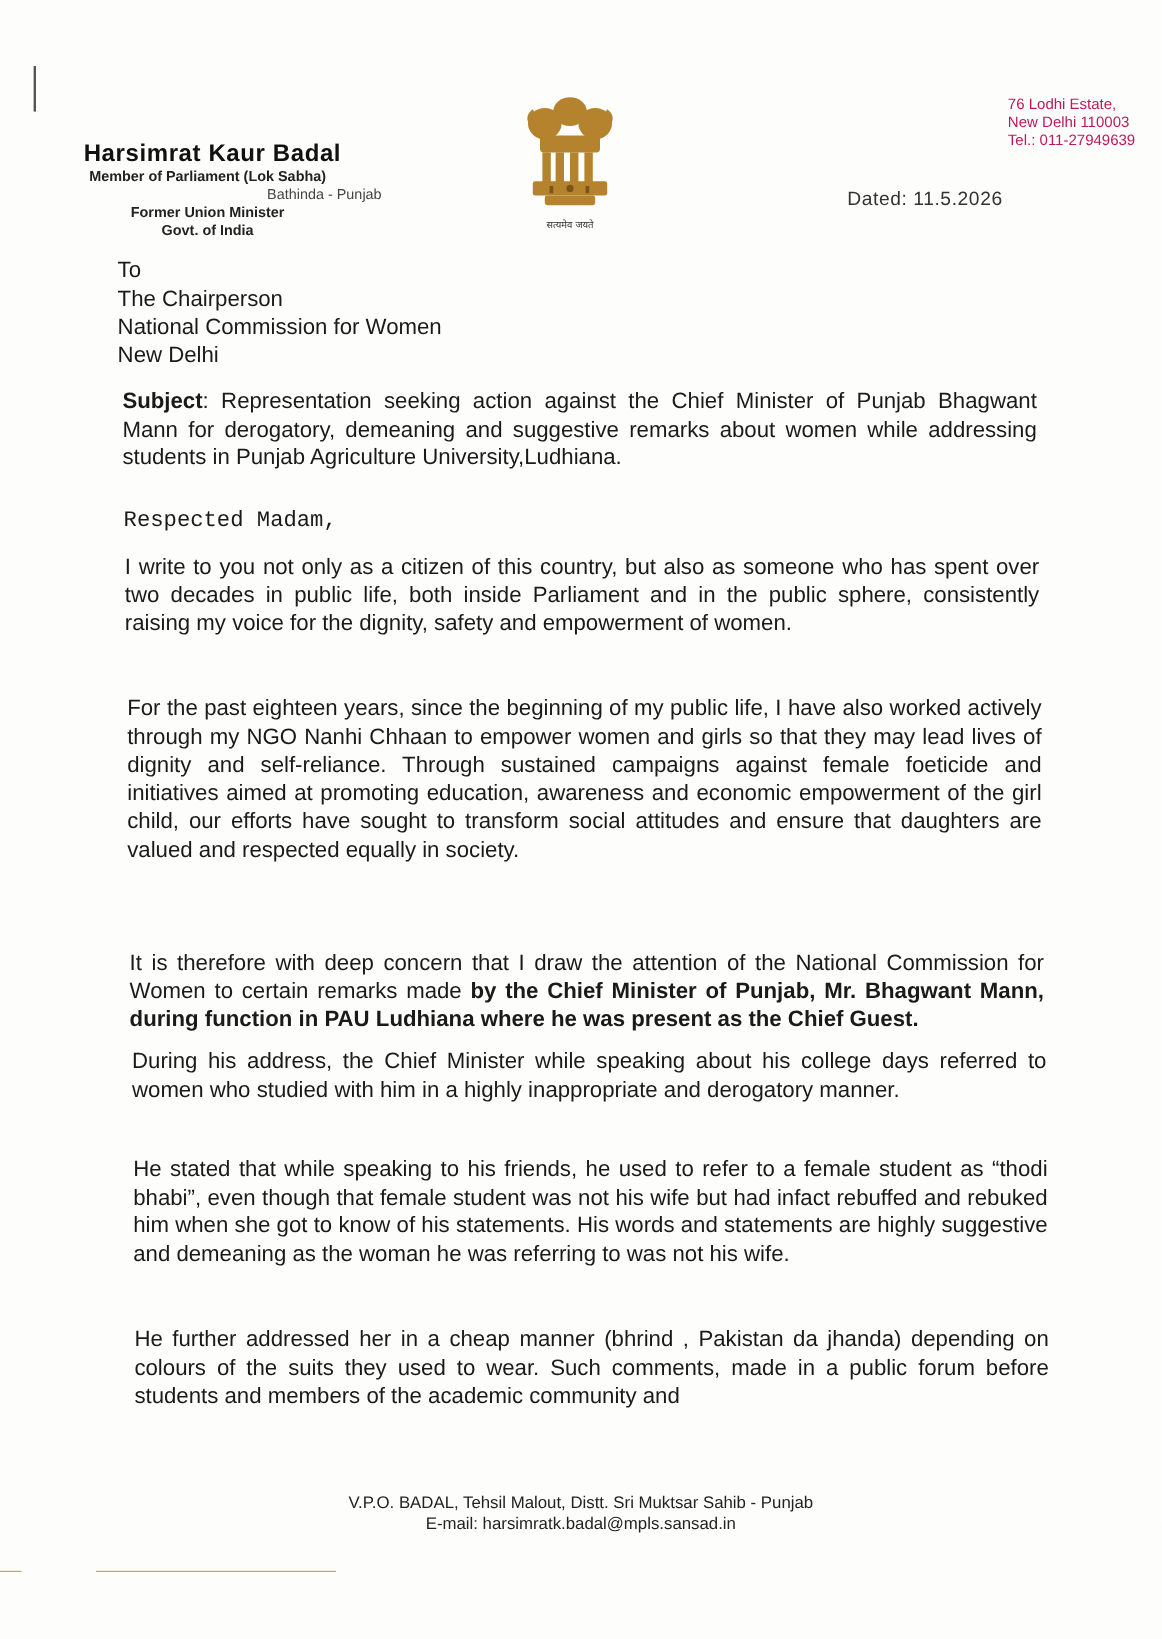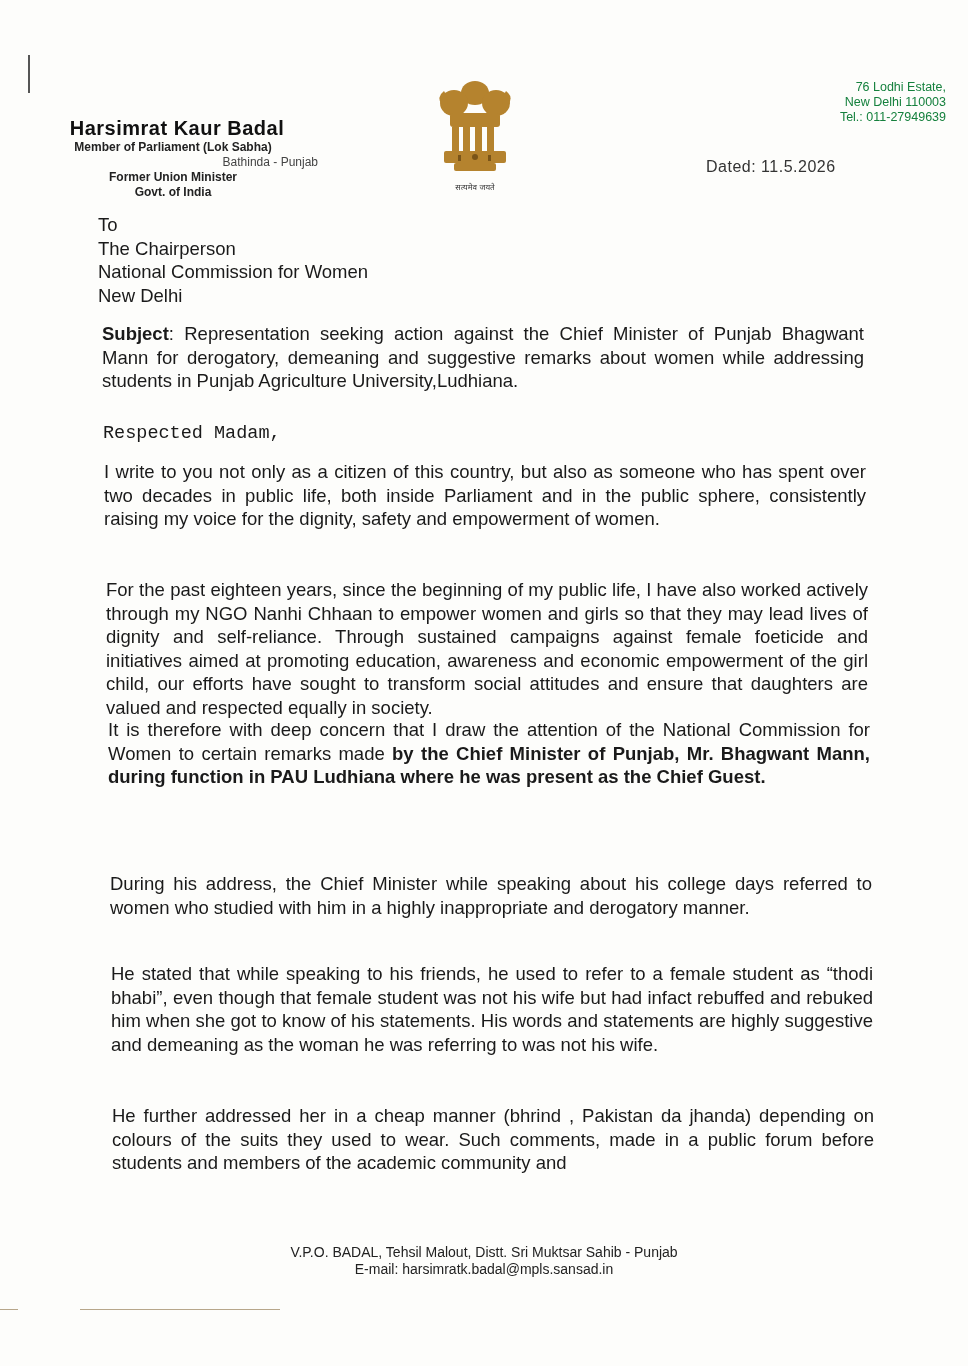--- a/index.html
+++ b/index.html
@@ -9,32 +9,32 @@
   .margin-mark { position: absolute; left: 28px; top: 55px; width: 2px; height: 38px; background: #555; }
 
   .lh-left { position: absolute; left: 28px; top: 85px; width: 290px; text-align: center; font-family: "Liberation Sans", sans-serif; margin-top: 32px; }
   .lh-name { font-size: 20px; font-weight: bold; letter-spacing: 0.5px; margin-left: 8px; color: #111; }
   .lh-line { font-size: 12px; font-weight: bold; line-height: 15px; color: #222; }
   .lh-line.light { font-weight: normal; color: #444; text-align: right; }
 
   .emblem { position: absolute; left: 430px; top: 75px; width: 90px; height: 120px; }
   .emblem-motto { position: absolute; left: 0; top: 106px; width: 90px; text-align: center; font-family: "DejaVu Sans", sans-serif; font-size: 8px; color: #333; }
 
-  .lh-right { position: absolute; right: 22px; top: 80px; text-align: right; font-family: "Liberation Sans", sans-serif; font-size: 12.5px; line-height: 15px; color: #15803d; }
+  .lh-right { position: absolute; right: 22px; top: 80px; font-family: "Liberation Sans", sans-serif; font-size: 12.5px; line-height: 15px; color: #be185d; }
   .dated { position: absolute; left: 706px; top: 158px; font-family: "Liberation Sans", sans-serif; font-size: 16px; color: #333; letter-spacing: 0.5px; }
 
   .body-text { position: absolute; left: 98px; width: 772px; font-family: "Liberation Sans", sans-serif; font-size: 18.5px; line-height: 23.5px; color: #1a1a1a; }
   .body-text p { margin: 0; text-align: justify; }
   .to-block { top: 213px; left: 98px; }
   .to-block div { line-height: 23.5px; }
   .subject { top: 322px; left: 102px; width: 762px; }
   .salutation { top: 422px; left: 103px; font-family: Liberation Mono, monospace; }
   .p1 { top: 460px; left: 104px; width: 762px; }
   .p2 { top: 578px; left: 106px; width: 762px; }
-  .p3 { top: 718px; left: 108px; width: 762px; }
+  .p3 { top: 790px; left: 108px; width: 762px; }
   .p4 { top: 872px; left: 110px; width: 762px; }
   .p5 { top: 962px; left: 111px; width: 762px; }
   .p6 { top: 1104px; left: 112px; width: 762px; }
   b { font-weight: bold; }
 
   .footer { position: absolute; left: 0; width: 968px; top: 1244px; text-align: center; font-family: "Liberation Sans", sans-serif; font-size: 14px; line-height: 17px; color: #222; }
   .footer-rule { position: absolute; left: 80px; top: 1309px; width: 200px; height: 1px; background: #b7a68a; }
   .footer-rule2 { position: absolute; left: 0; top: 1309px; width: 18px; height: 1px; background: #b7a68a; }
 </style>
 </head>

